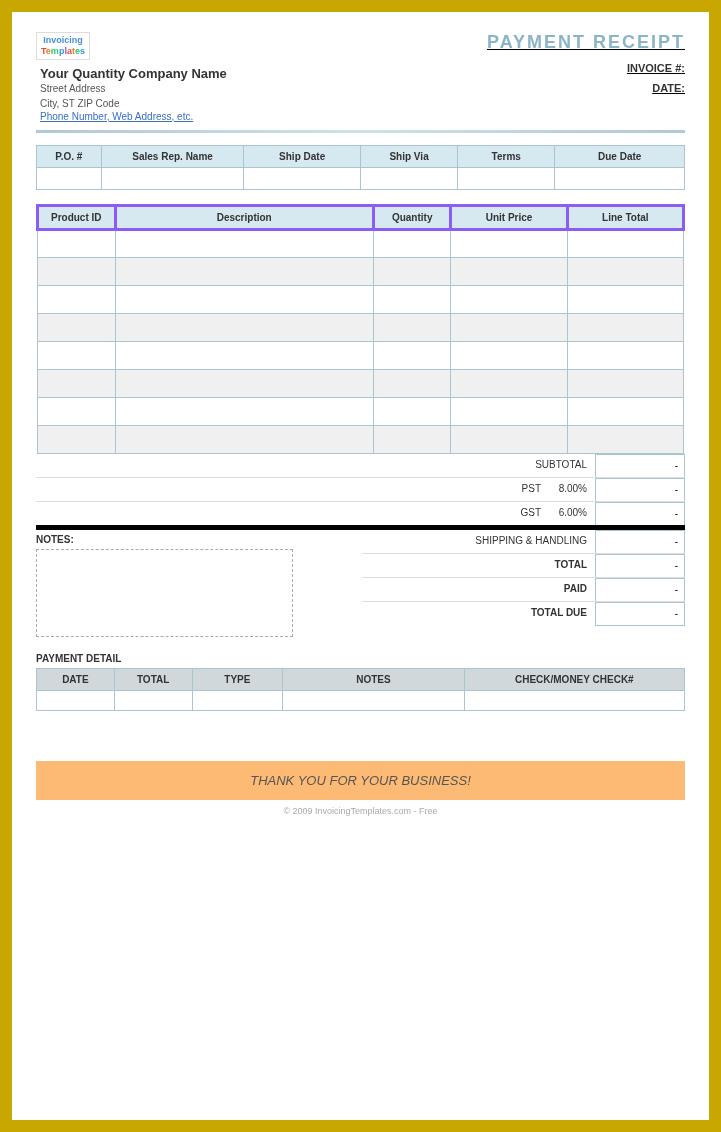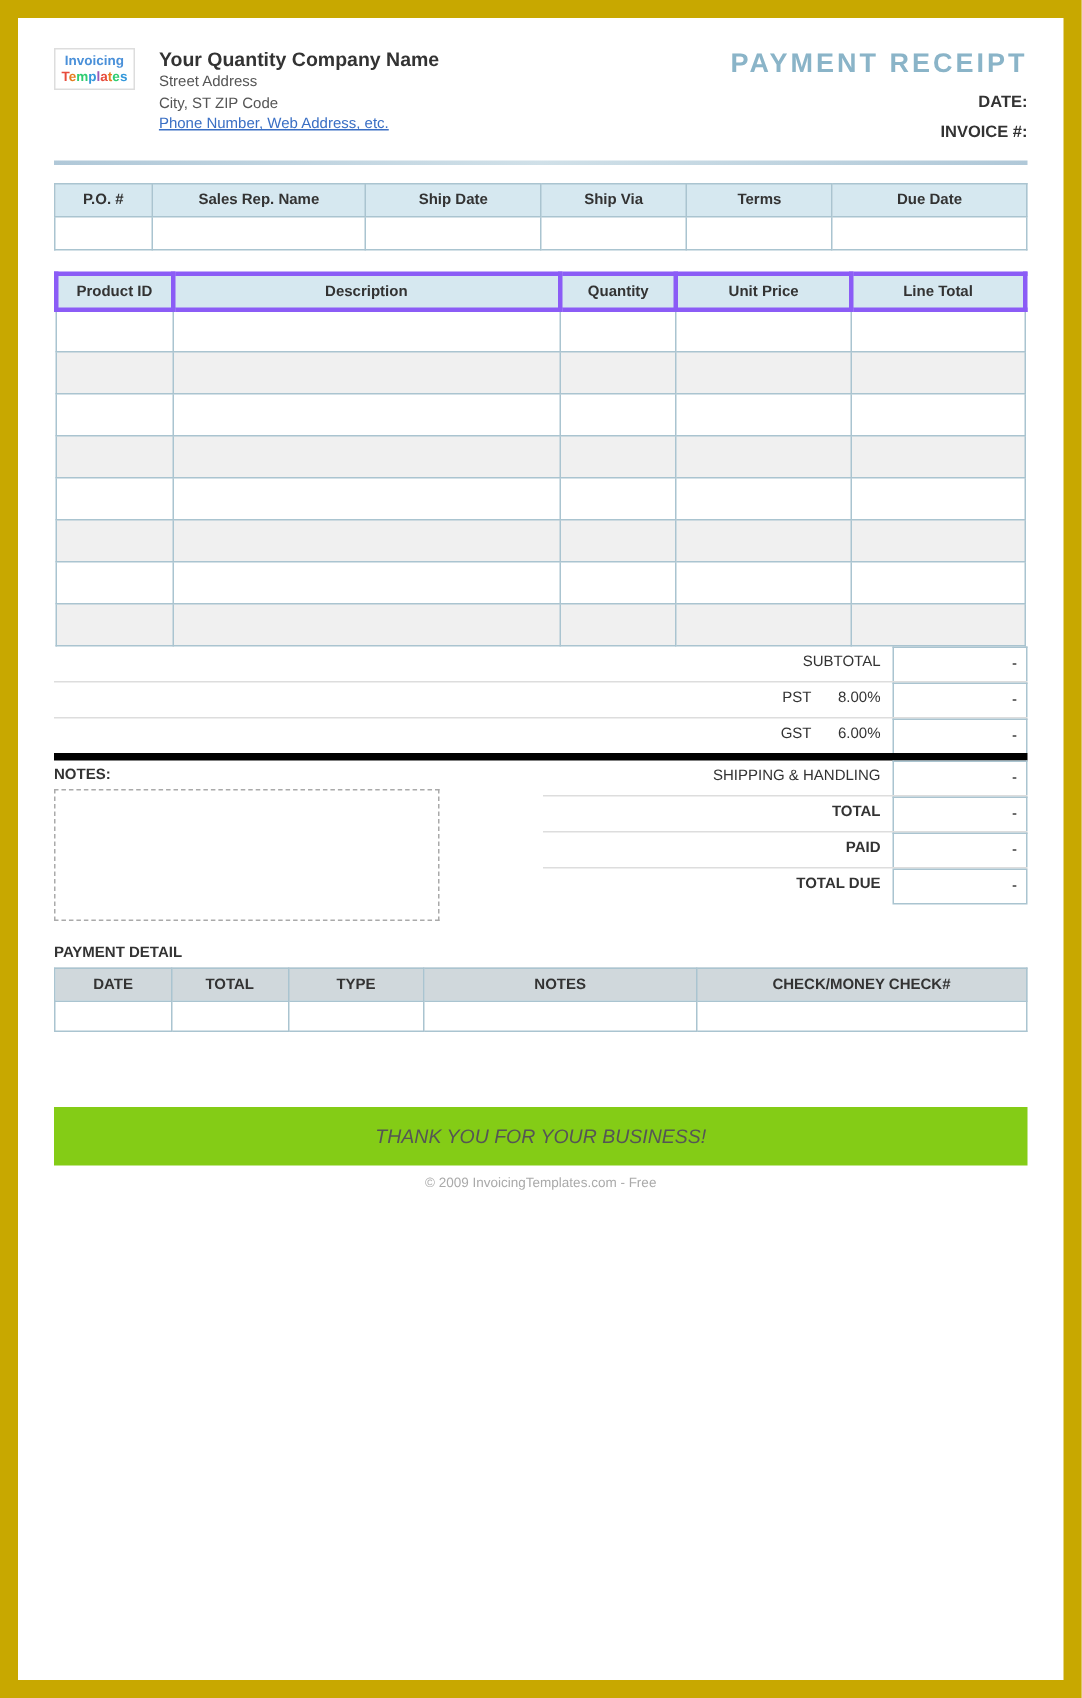--- a/index.html
+++ b/index.html
@@ -29,20 +29,21 @@
     .header {
       display: flex;
       justify-content: space-between;
       align-items: flex-start;
       margin-bottom: 8px;
     }
     .logo-section {
       display: flex;
       align-items: flex-start;
       gap: 6px;
+      flex-direction: column;
     }
 
     .company-info {
       margin-left: 4px;
     }
     .company-name {
       font-size: 13px;
       font-weight: bold;
       color: #333;
     }
@@ -59,20 +60,21 @@
 
     .receipt-title {
       font-size: 18px;
       font-weight: bold;
       color: #8ab4c8;
       letter-spacing: 2px;
       text-align: right;
     }
     .header-right {
       text-align: right;
+      text-decoration: underline;
     }
     .date-invoice {
       font-size: 11px;
       color: #333;
       margin-top: 6px;
       line-height: 1.8;
     }
     .date-invoice .label {
       font-weight: bold;
     }
@@ -170,21 +172,21 @@
       border: 1px solid #aac4d0;
       height: 20px;
       padding: 3px 6px;
     }
 
     
     .footer-space {
       height: 40px;
     }
     .thank-you-bar {
-      background: #84cc16;
+      background: #fdba74;
       text-align: center;
       padding: 12px;
       font-style: italic;
       font-size: 13px;
       color: #555;
       margin-top: 10px;
     }
     .footer-text {
       font-size: 9px;
       color: #aaa;
@@ -225,25 +227,25 @@
           <div class="company-name">Your Quantity Company Name</div>
           <div class="company-address">Street Address</div>
           <div class="company-address">City, ST  ZIP Code</div>
           <div class="company-phone">Phone Number, Web Address, etc.</div>
         </div>
       </div>
       <div class="header-right">
         <div class="receipt-title">PAYMENT RECEIPT</div>
         <div class="date-invoice">
           <div>
-            <span class="label">DATE:</span>
+            <span class="label">INVOICE #:</span>
             <span></span>
           </div>
           <div>
-            <span class="label">INVOICE #:</span>
+            <span class="label">DATE:</span>
             <span></span>
           </div>
         </div>
       </div>
     </div>
 
     <div class="divider"></div>
 
 
     <table class="order-table">

